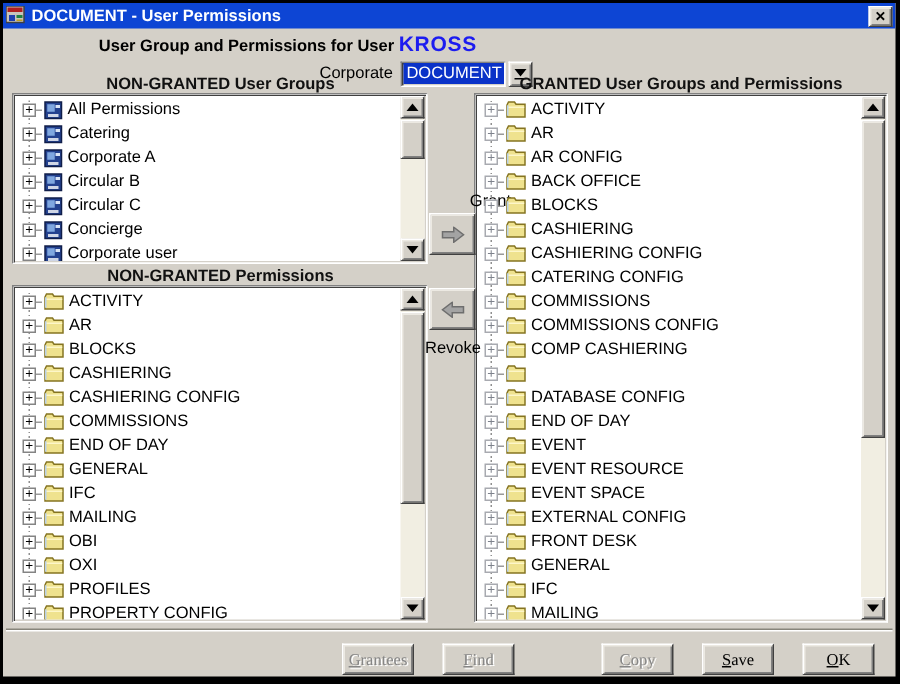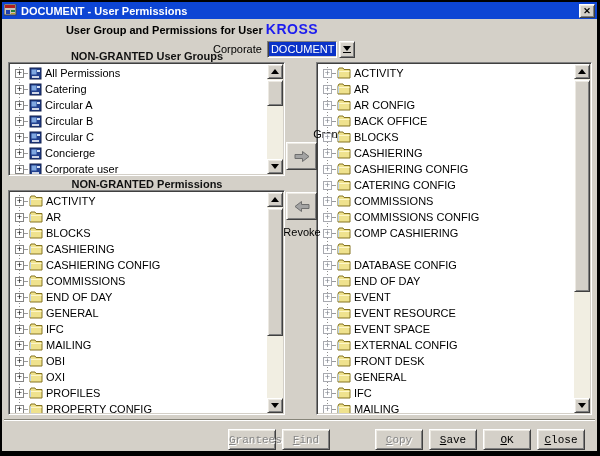--- a/index.html
+++ b/index.html
@@ -58,24 +58,24 @@
   .sb-btn{position:absolute;left:0;width:16px;height:15px;display:flex;align-items:center;justify-content:center;}
   .sb-up{top:0;} .sb-dn{bottom:0;}
   .tri-up{width:0;height:0;border-left:4px solid transparent;border-right:4px solid transparent;border-bottom:5px solid #000;}
   .tri-dn{width:0;height:0;border-left:4px solid transparent;border-right:4px solid transparent;border-top:5px solid #000;}
   .sb-thumb{position:absolute;left:0;width:16px;}
   
   .midlabel{position:absolute;font-size:11px;color:#000;text-align:center;width:40px;}
   .arrowbtn{position:absolute;width:31px;height:28px;display:flex;align-items:center;justify-content:center;}
   
   .footer{position:absolute;left:226px;top:427px;display:flex;}
-  .win-btn{height:21px;width:48px;margin-right:6px;background:#d4d0c8;
+  .win-btn{height:21px;width:48px;margin-right:19px;background:#d4d0c8;
            border:1px solid;border-color:#fff #404040 #404040 #fff;
            box-shadow:inset 1px 1px 0 #ece9e2, inset -1px -1px 0 #808080;
-           font-family:Liberation Mono, monospace;font-size:11px;color:#000;padding:0;cursor:default;}
+           font-family:Liberation Serif, serif;font-size:11px;color:#000;padding:0;cursor:default;}
   .win-btn.gap{margin-left:39px;}
   .win-btn.disabled{color:#868686;text-shadow:1px 1px 0 #fff;}
   .groove{position:absolute;left:2px;right:2px;top:417px;height:2px;
           background:linear-gradient(to bottom,#87857a 0 1px,#fff 1px 2px);}
 </style>
 </head>
 <body>
 
 <div class="window">
 
@@ -103,20 +103,21 @@
     <span class="propfield sunken">
       <span class="sel">DOCUMENT</span>
     </span>
     <span class="lovbtn raised">
       <span class="tri"></span>
         <span class="bar"></span>
     </span>
   </div>
 
   <div class="panlabel" style="left:6px;top:48px;width:278px;">NON-GRANTED User Groups</div>
+  <div class="panlabel" style="left:314px;top:48px;width:276px;">GRANTED User Groups and Permissions</div>
   <div class="panlabel" style="left:6px;top:176px;width:278px;">NON-GRANTED Permissions</div>
 
   <div class="listbox sunken" style="left:6px;top:60px;width:277px;height:114px;">
     <div class="rows">
         <div class="tree-row">
           <span class="expand">+</span>
           <span class="dash"></span>
           <span class="ticon">
             <svg width="13" height="13" viewBox="0 0 13 13">
               <rect x="1" y="1" width="11" height="11" fill="#23418f" stroke="#101e4a" stroke-width="1"></rect>
@@ -144,21 +145,21 @@
           <span class="expand">+</span>
           <span class="dash"></span>
           <span class="ticon">
             <svg width="13" height="13" viewBox="0 0 13 13">
               <rect x="1" y="1" width="11" height="11" fill="#23418f" stroke="#101e4a" stroke-width="1"></rect>
               <rect x="2.5" y="2.5" width="5" height="5" fill="#7fa7e0"></rect>
               <rect x="8" y="3" width="3" height="2" fill="#d9e4f5"></rect>
               <rect x="3" y="9" width="7" height="2" fill="#cfd6e6"></rect>
             </svg>
           </span>
-          <span class="tree-label">Circular A</span>
+          <span class="tree-label">Corporate A</span>
         </div>
         <div class="tree-row">
           <span class="expand">+</span>
           <span class="dash"></span>
           <span class="ticon">
             <svg width="13" height="13" viewBox="0 0 13 13">
               <rect x="1" y="1" width="11" height="11" fill="#23418f" stroke="#101e4a" stroke-width="1"></rect>
               <rect x="2.5" y="2.5" width="5" height="5" fill="#7fa7e0"></rect>
               <rect x="8" y="3" width="3" height="2" fill="#d9e4f5"></rect>
               <rect x="3" y="9" width="7" height="2" fill="#cfd6e6"></rect>

